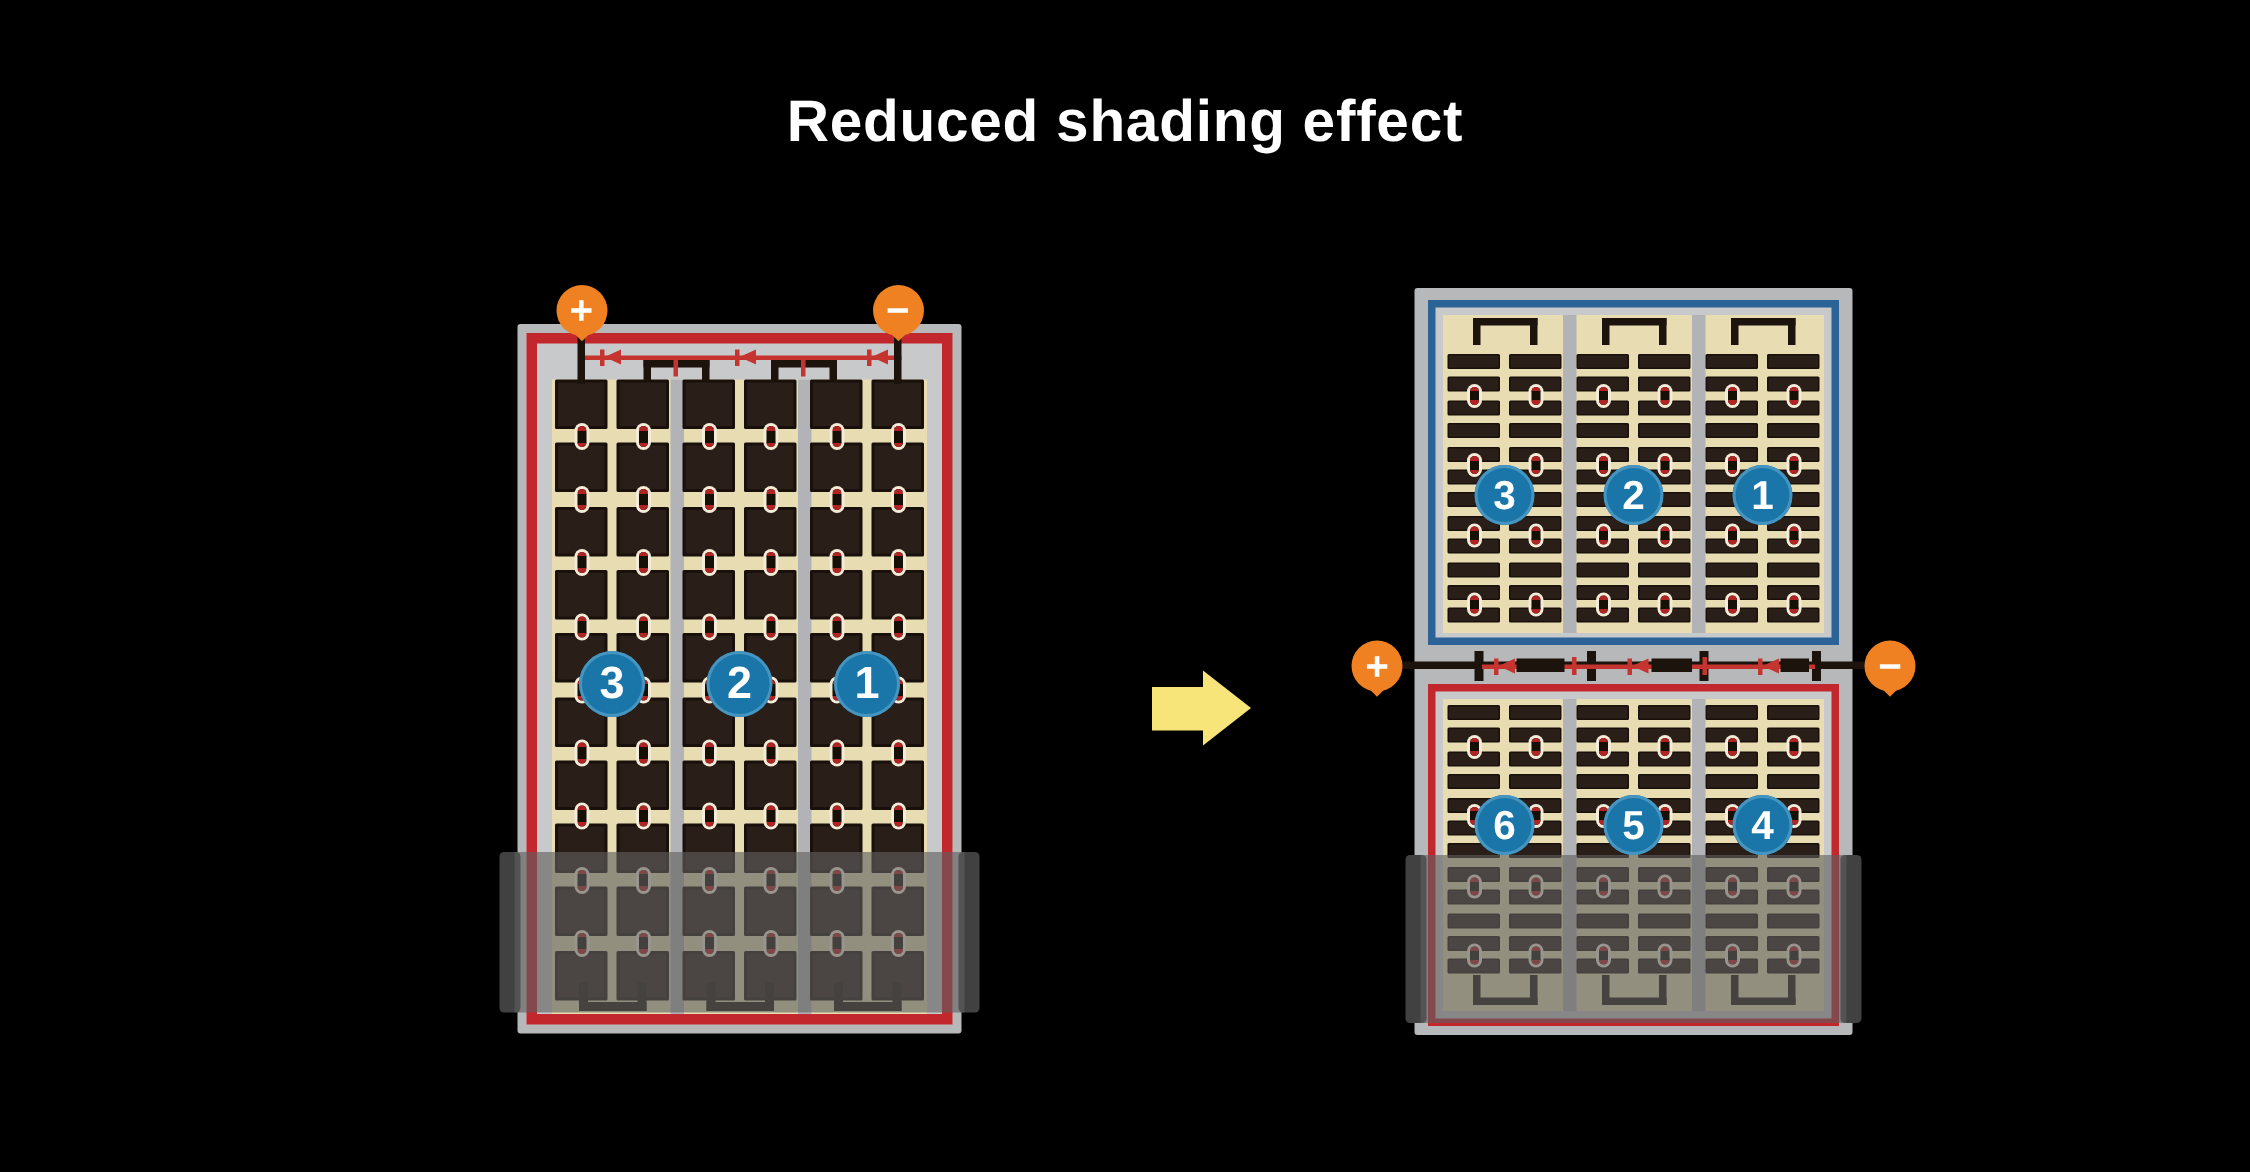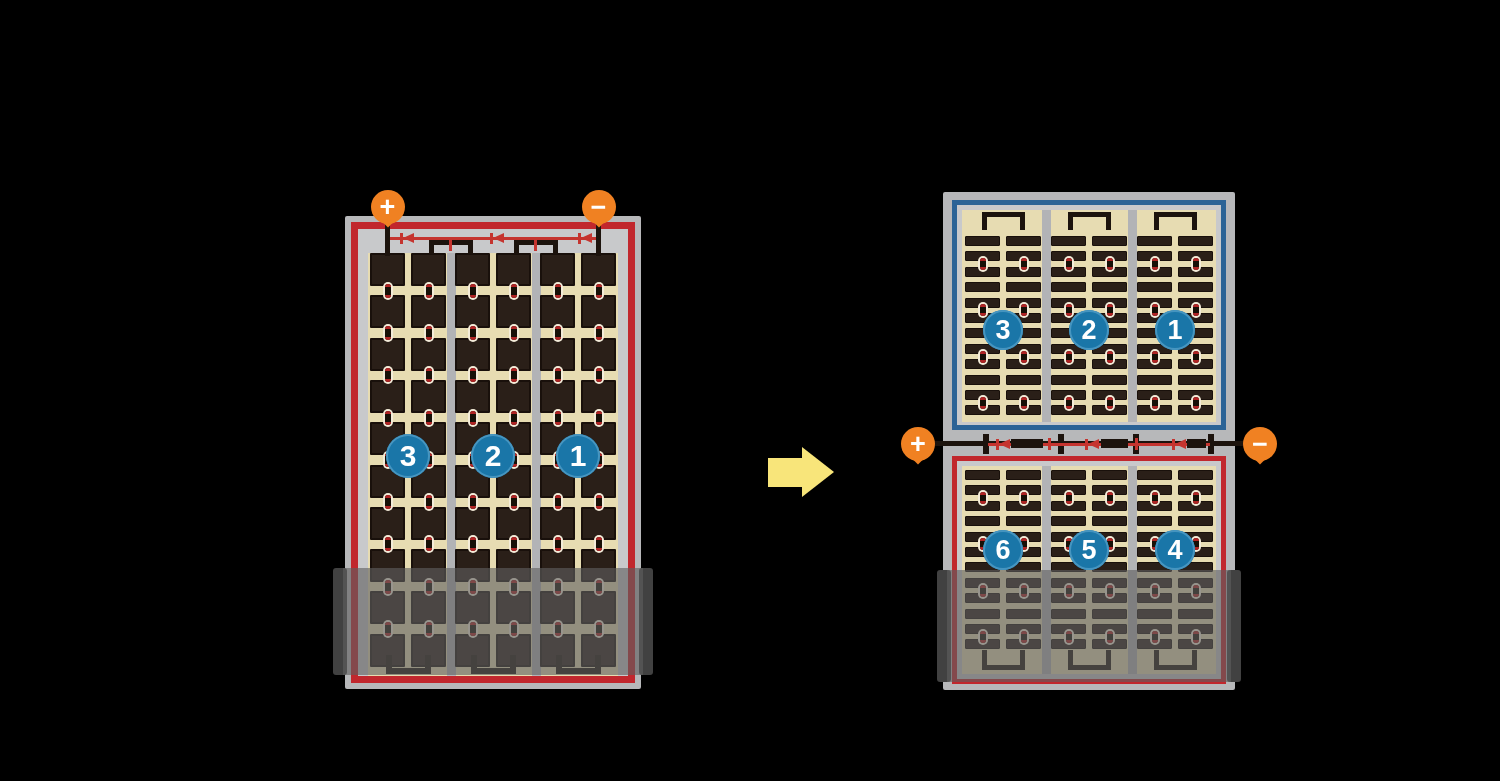--- a/index.html
+++ b/index.html
@@ -9,20 +9,21 @@
          font-size:39px;font-weight:bold;letter-spacing:.5px;margin:0;}
   .panel{position:absolute;border-radius:2px;}
   #panel-left{left:345px;top:216px;width:296px;height:473px;}
   #panel-right{left:943px;top:192px;width:292px;height:498px;}
   #arrow{position:absolute;left:768px;top:447px;width:66px;height:51px;}
 </style>
 </head>
 <body>
 
 <div class="canvas">
+  <h1 class="title">Reduced shading effect</h1>
   <div id="panel-left" class="panel" style="background: rgb(183, 184, 186);">
       <div style="position: absolute; left: 6px; top: 6px; width: 284px; height: 461px; box-sizing: border-box; border: 7px solid rgb(193, 39, 45); background: rgb(200, 201, 203);"></div>
       <div style="position: absolute; left: 23px; top: 37px; width: 250px; height: 423px; background: rgb(231, 220, 178);">
         <div style="position: absolute; left: 79px; top: 0px; width: 9px; height: 423px; background: rgb(178, 179, 182);"></div>
         <div style="position: absolute; left: 164px; top: 0px; width: 9px; height: 423px; background: rgb(178, 179, 182);"></div>
         <div style="position: absolute; left: 2px; top: 0px; width: 35px; height: 33px; background: rgb(42, 31, 24); border: 2px solid rgb(25, 16, 11); box-sizing: border-box; border-radius: 1px;"></div>
         <div style="position: absolute; left: 43px; top: 0px; width: 35px; height: 33px; background: rgb(42, 31, 24); border: 2px solid rgb(25, 16, 11); box-sizing: border-box; border-radius: 1px;"></div>
         <div style="position: absolute; left: 87px; top: 0px; width: 35px; height: 33px; background: rgb(42, 31, 24); border: 2px solid rgb(25, 16, 11); box-sizing: border-box; border-radius: 1px;"></div>
         <div style="position: absolute; left: 128px; top: 0px; width: 35px; height: 33px; background: rgb(42, 31, 24); border: 2px solid rgb(25, 16, 11); box-sizing: border-box; border-radius: 1px;"></div>
         <div style="position: absolute; left: 172px; top: 0px; width: 35px; height: 33px; background: rgb(42, 31, 24); border: 2px solid rgb(25, 16, 11); box-sizing: border-box; border-radius: 1px;"></div>

